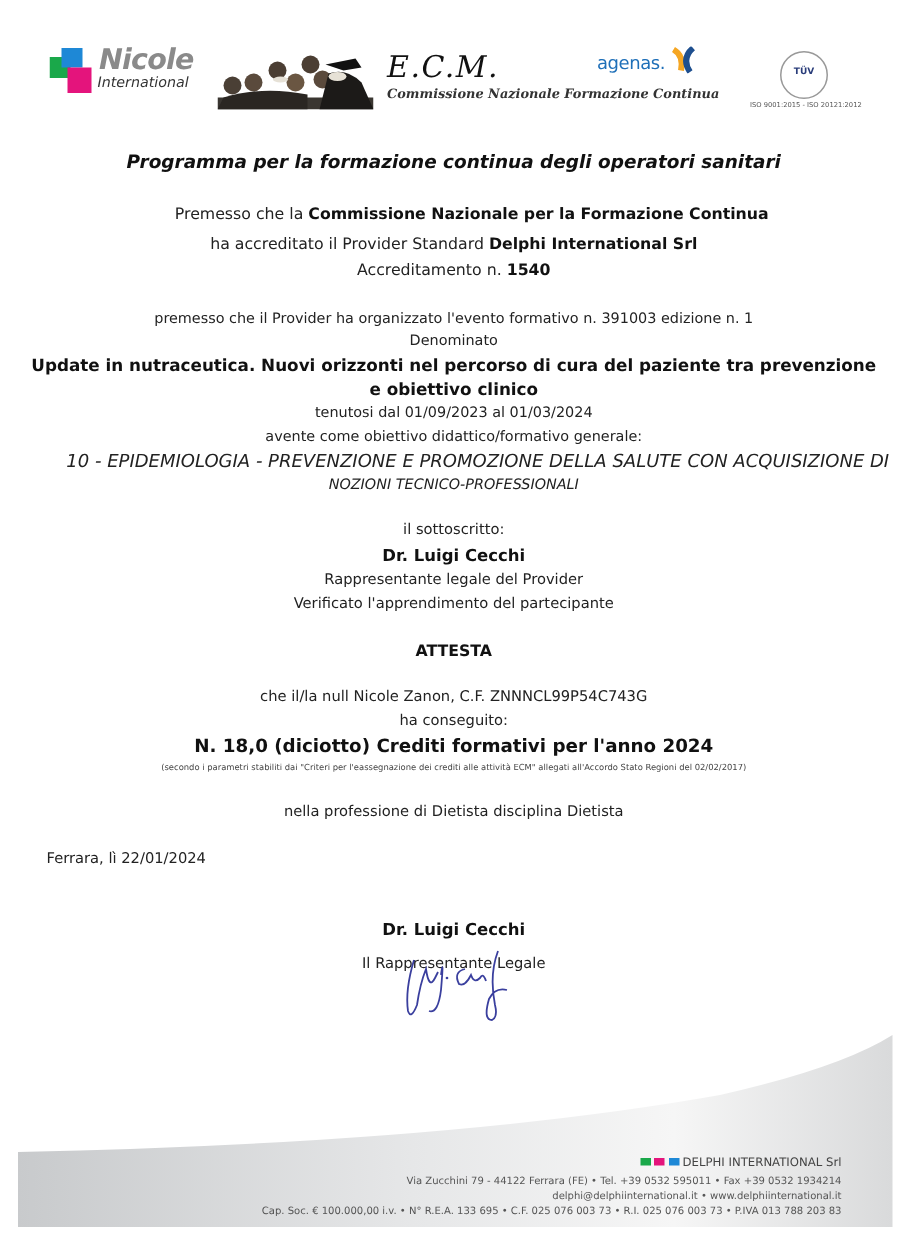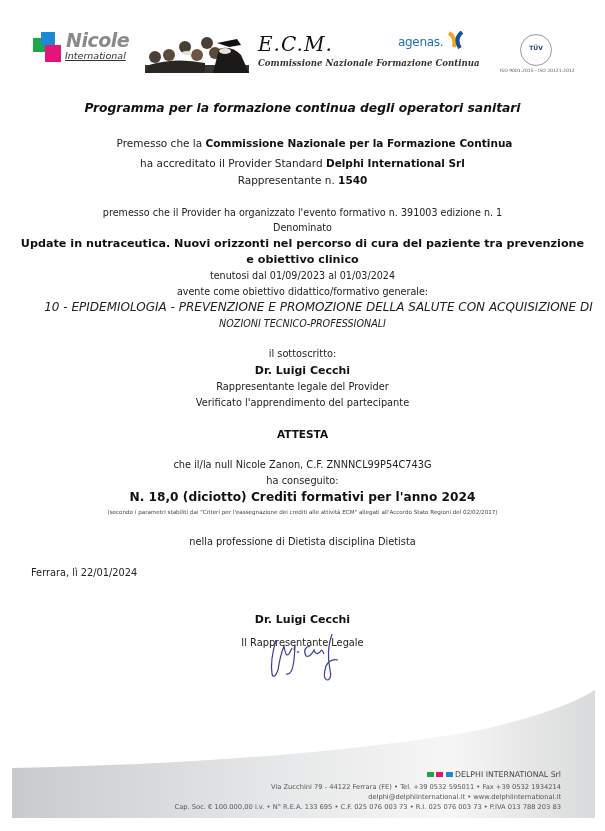--- a/index.html
+++ b/index.html
@@ -27,21 +27,21 @@
 </head>
 <body>
 
 <div class="abs" id="delphi-logo">
   <svg width="95" height="32" viewBox="0 0 95 32">
     <rect x="0" y="6" width="14" height="14" fill="#1aa84a"></rect>
     <rect x="8" y="0" width="14" height="13" fill="#1e88d6"></rect>
     <rect x="12" y="13" width="16" height="17" fill="#e4147c"></rect>
   </svg>
   <span class="abs" style="left:33px;top:-3px;font-size:19px;font-weight:bold;font-style:italic;color:#8a8a8a;letter-spacing:-0.5px;">Nicole</span>
-  <span class="abs" style="left:32px;top:18px;font-size:9.5px;font-style:italic;color:#333;text-decoration:underline;">International</span>
+  <span class="abs" style="left:32px;top:18px;font-size:9.5px;font-style:italic;color:#333;">International</span>
 </div>
 
 <div class="abs" id="ecm-img">
   <svg width="104" height="38" viewBox="0 0 104 38">
     <rect x="0" y="30" width="104" height="8" fill="#3a3631"></rect>
     <circle cx="10" cy="22" r="6" fill="#4a3f35"></circle>
       <circle cx="24" cy="20" r="6" fill="#5a4a3c"></circle>
     <circle cx="40" cy="12" r="6" fill="#4b3e33"></circle>
       <circle cx="52" cy="20" r="6" fill="#6a5642"></circle>
     <circle cx="62" cy="8" r="6" fill="#4b3e33"></circle>
@@ -73,21 +73,21 @@
 
 <div class="center t11" style="top:136px;padding-left:12px;">
   <span>Premesso che la</span>
   <span class="b">Commissione Nazionale per la Formazione Continua</span>
 </div>
 <div class="center t11" style="top:156px;">
   <span>ha accreditato il Provider Standard</span>
   <span class="b">Delphi International Srl</span>
 </div>
 <div class="center t11" style="top:173px;">
-  <span>Rappresentante n.</span>
+  <span>Accreditamento n.</span>
   <span class="b">1540</span>
 </div>
 
 <div class="center" style="top:206px;font-size:9.6px;line-height:13px;">premesso che il Provider ha organizzato l'evento formativo n. 391003 edizione n. 1</div>
 <div class="center" style="top:221px;font-size:9.6px;line-height:13px;">Denominato</div>
 <div class="center b" style="top:236px;font-size:11.2px;line-height:15px;">Update in nutraceutica. Nuovi orizzonti nel percorso di cura del paziente tra prevenzione</div>
 <div class="center b" style="top:252px;font-size:11.2px;line-height:15px;">e obiettivo clinico</div>
 <div class="center" style="top:269px;font-size:9.6px;line-height:13px;">tenutosi dal 01/09/2023 al 01/03/2024</div>
 <div class="center" style="top:285px;font-size:9.6px;line-height:13px;">avente come obiettivo didattico/formativo generale:</div>
 <div class="center i" style="top:301px;font-size:12px;line-height:13px;padding-left:16px;">10 - EPIDEMIOLOGIA - PREVENZIONE E PROMOZIONE DELLA SALUTE CON ACQUISIZIONE DI</div>

